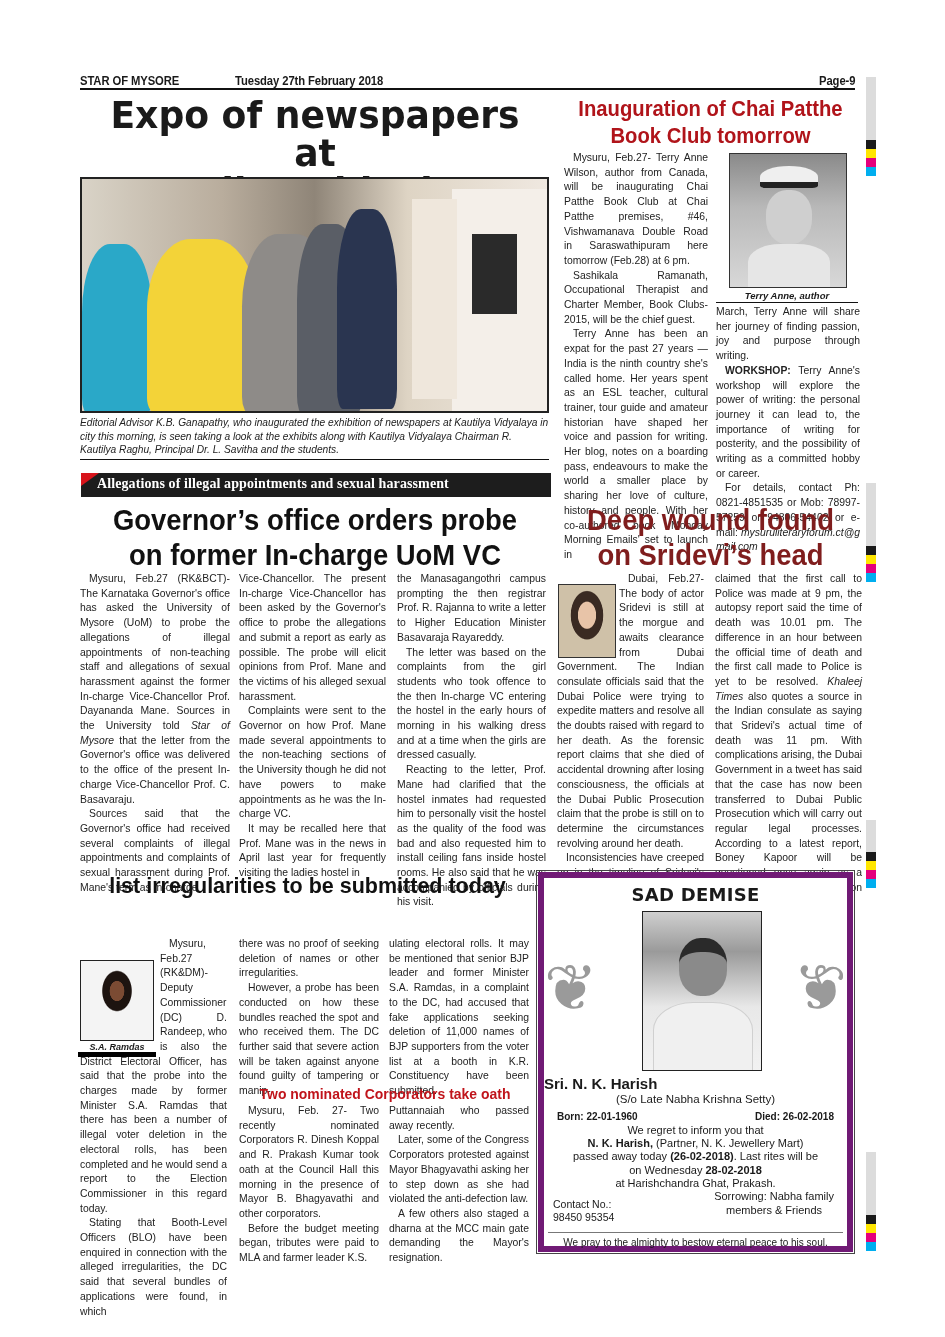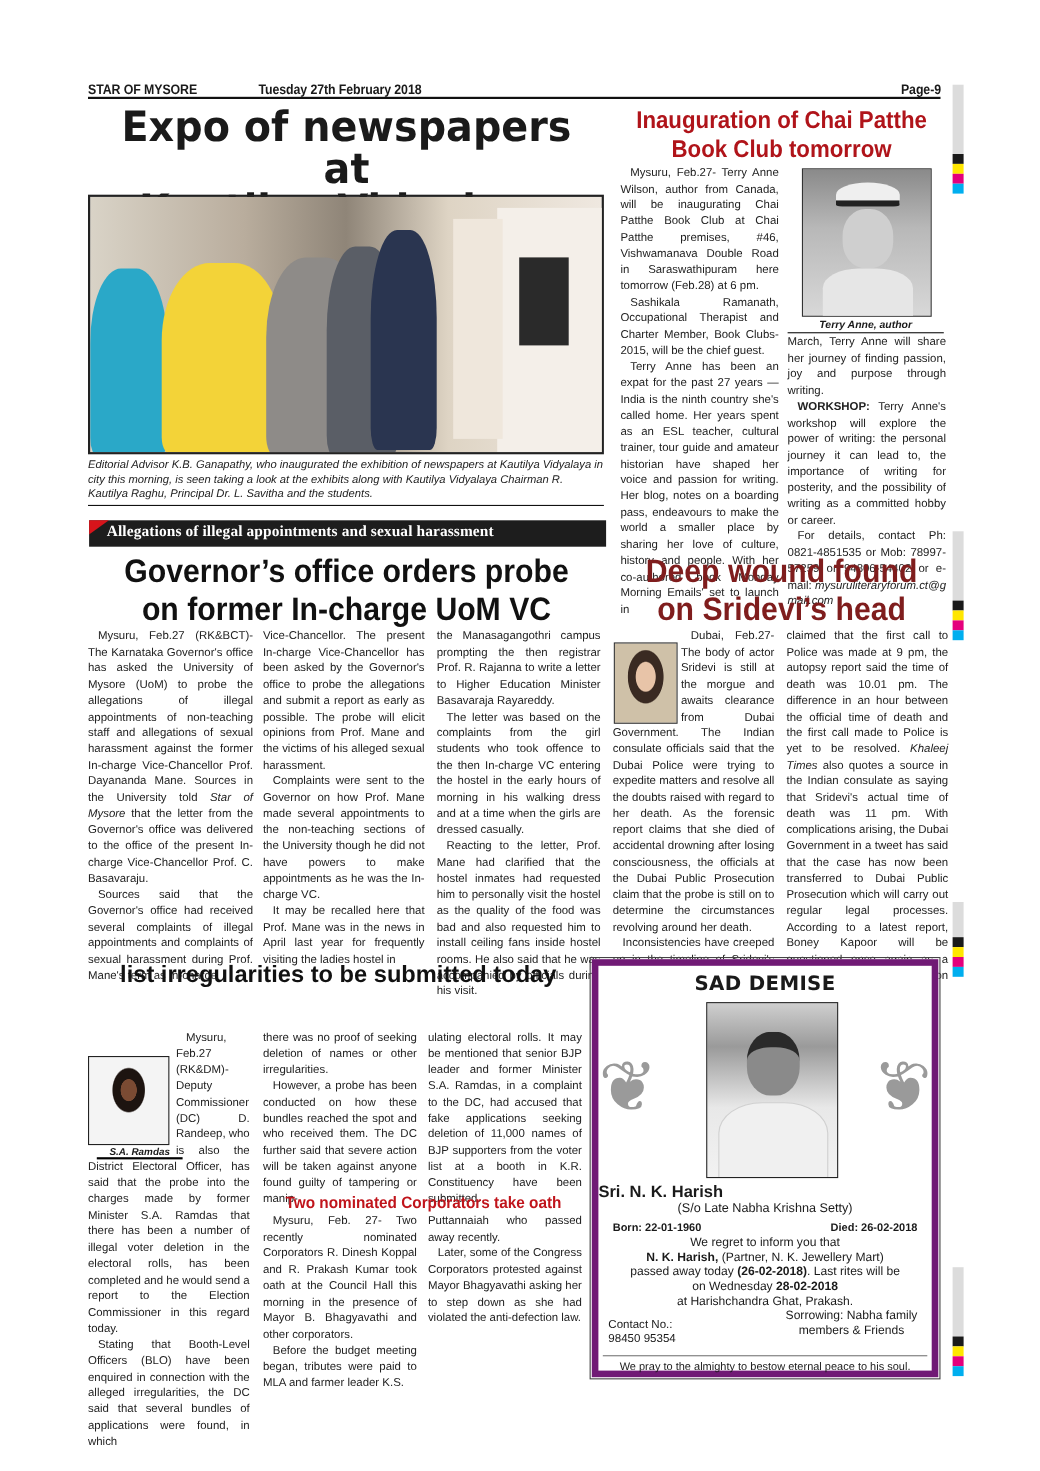--- a/index.html
+++ b/index.html
@@ -51,21 +51,21 @@
 
   .sri-c1 { left: 557px; top: 572px; width: 147px; }
   .sri-photo { left: 558px; top: 584px; width: 58px; height: 74px; border: 1px solid #333; background: radial-gradient(ellipse at 50% 42%, #e8c4a8 0 22%, #3a2a22 24% 40%, #cfc1a8 42% 100%); }
   .sri-float { float: left; width: 62px; height: 82px; }
   .sri-c2 { left: 715px; top: 572px; width: 147px; }
 
   
   .hl-ram { left: 80px; top: 872px; width: 455px; text-align: center; font-weight: bold; font-size: 21.5px; line-height: 28px; color: #111; }
   .ram-c1 { left: 80px; top: 937px; width: 147px; }
   .ram-photo { left: 80px; top: 960px; width: 74px; height: 81px; border: 1.2px solid #222; background: radial-gradient(ellipse at 50% 38%, #7b4b33 0 14%, #1d1410 15% 28%, #f4f4f4 30% 100%); }
-  .ram-photo-cap { left: 88px; top: 1042px; width: 78px; border-bottom: 2px solid #000000; font-size: 9px; font-style: italic; font-weight: bold; text-align: center; }
+  .ram-photo-cap { left: 78px; top: 1042px; width: 78px; border-bottom: 5px solid #000000; font-size: 9px; font-style: italic; font-weight: bold; text-align: center; }
   .ram-float { float: left; width: 80px; height: 116px; }
   .ram-c2 { left: 239px; top: 937px; width: 140px; }
   .ram-c3 { left: 389px; top: 937px; width: 140px; }
 
   .hl-two { left: 239px; top: 1085px; width: 292px; text-align: center; color: #c0141b; font-weight: bold; font-size: 15px; line-height: 18px; transform: scaleX(0.93); transform-origin: center top; }
   .two-c1 { left: 239px; top: 1104px; width: 140px; }
   .two-c2 { left: 389px; top: 1104px; width: 140px; }
 
   
   .demise { left: 538px; top: 872px; width: 315px; height: 380px; border: 6px solid #701a75; outline: 1px solid #444; outline-offset: 1px; background: #fff; }
@@ -200,20 +200,21 @@
 </div>
 
 <div class="abs hl-two">Two nominated Corporators take oath</div>
 <div class="abs body-text two-c1">
   <p>Mysuru, Feb. 27- Two recently nominated Corporators R. Dinesh Koppal and R. Prakash Kumar took oath at the Council Hall this morning in the presence of Mayor B. Bhagyavathi and other corporators.</p>
   <p>Before the budget meeting began, tributes were paid to MLA and farmer leader K.S.</p>
 </div>
 <div class="abs body-text two-c2">
   <p class="noind">Puttannaiah who passed away recently.</p>
   <p>Later, some of the Congress Corporators protested against Mayor Bhagyavathi asking her to step down as she had violated the anti-defection law.</p>
+  <p>A few others also staged a dharna at the MCC main gate demanding the Mayor's resignation.</p>
 </div>
 
 <div class="abs demise">
   <div class="demise-title">SAD DEMISE</div>
   <div class="demise-orn orn-l">❦</div>
   <div class="demise-orn orn-r">❦</div>
   <div class="demise-photo">
     <div style="position:absolute;left:36px;top:26px;width:48px;height:58px;background:#8a8a8a;border-radius:45%;border-top:14px solid #2a2a2a;"></div>
     <div style="position:absolute;left:10px;top:90px;width:100px;height:70px;background:#f0f0f0;border-radius:40% 40% 0 0;border:1px solid #d0d0d0;"></div>
   </div>

